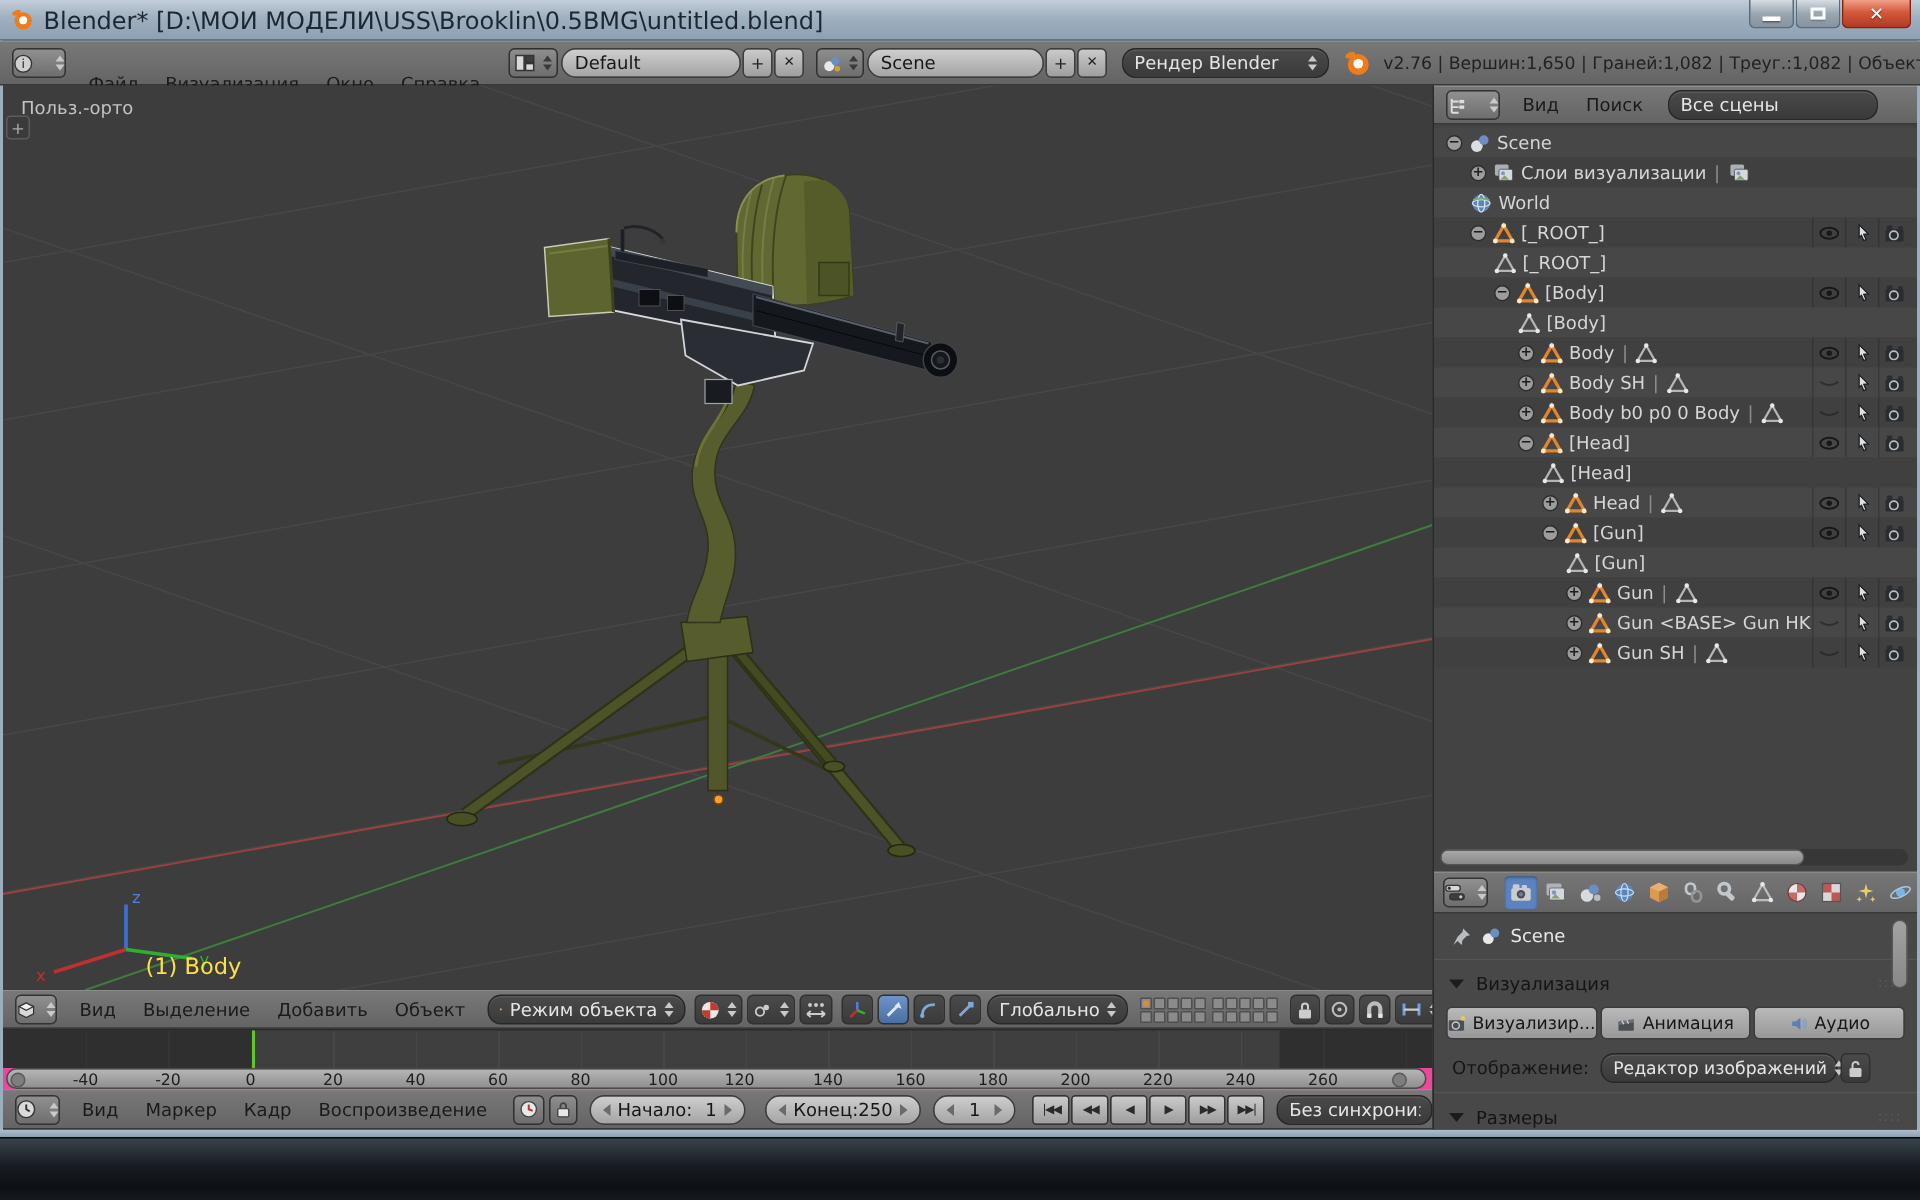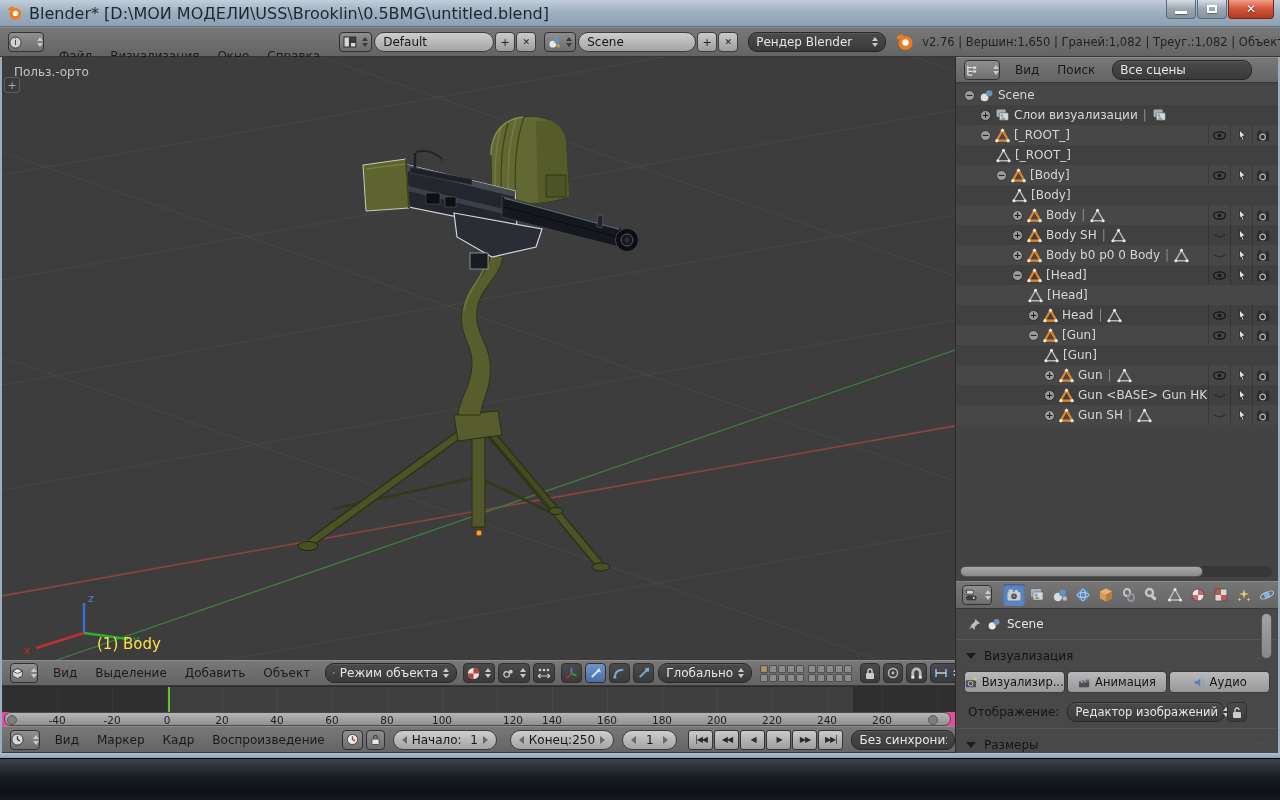--- a/index.html
+++ b/index.html
@@ -471,21 +471,21 @@
       <div class="ruler-knob" style="right:12px;"></div>
       <div id="ruler-nums" style="position:absolute; inset:0;">
           <span class="ruler-num" style="left: 52px;">-40</span>
           <span class="ruler-num" style="left: 107px;">-20</span>
           <span class="ruler-num" style="left: 162px;">0</span>
           <span class="ruler-num" style="left: 217px;">20</span>
           <span class="ruler-num" style="left: 272px;">40</span>
           <span class="ruler-num" style="left: 327px;">60</span>
           <span class="ruler-num" style="left: 382px;">80</span>
           <span class="ruler-num" style="left: 437px;">100</span>
-          <span class="ruler-num" style="left: 508px; text-align: center;">120</span>
+          <span class="ruler-num" style="left: 488px; text-align: center;">120</span>
           <span class="ruler-num" style="left: 547px;">140</span>
           <span class="ruler-num" style="left: 602px;">160</span>
           <span class="ruler-num" style="left: 657px;">180</span>
           <span class="ruler-num" style="left: 712px;">200</span>
           <span class="ruler-num" style="left: 767px;">220</span>
           <span class="ruler-num" style="left: 822px;">240</span>
           <span class="ruler-num" style="left: 877px;">260</span>
         </div>
     </div>
   </div>
@@ -595,20 +595,31 @@
           <span class="ol-ico">
             <svg width="15" height="15" viewBox="0 0 14 14">
               <rect x="1.5" y="1.5" width="8.5" height="7" rx="1" fill="#aab0b6"></rect>
               <rect x="4" y="4.5" width="8.5" height="7" rx="1" fill="#d6dade" stroke="#4a4a4a" stroke-width="0.5"></rect>
               <circle cx="6.5" cy="7" r="1.2" fill="#7f97c0"></circle>
               <path d="M4.8 11 L7.5 8.2 L10.5 11 Z" fill="#8aa06f"></path>
             </svg>
           </span>
         </div>
         <div class="ol-row" style="padding-left: 24px;">
+          <span class="ol-ico">
+            <svg width="15" height="15" viewBox="0 0 14 14">
+              <circle cx="7" cy="7" r="5.5" fill="#5c86b8"></circle>
+              <ellipse cx="7" cy="7" rx="5.5" ry="2.2" fill="none" stroke="#d8e6f2" stroke-width="0.8"></ellipse>
+              <ellipse cx="7" cy="7" rx="2.2" ry="5.5" fill="none" stroke="#d8e6f2" stroke-width="0.8"></ellipse>
+              <path d="M2 5 Q7 3 12 5" stroke="#7fae6d" stroke-width="1.2" fill="none"></path>
+            </svg>
+          </span>
+          <span style="white-space: nowrap;">World</span>
+        </div>
+        <div class="ol-row" style="padding-left: 24px;">
           <span class="ol-exp">−</span>
           <span class="ol-ico">
             <svg width="15" height="15" viewBox="0 0 14 14">
               <path d="M7 2.2 L12.5 11.8 L1.5 11.8 Z" fill="none" stroke="#e2862c" stroke-width="2"></path>
               <circle cx="7" cy="2.2" r="1.5" fill="#f4e9d3"></circle>
               <circle cx="1.8" cy="11.8" r="1.5" fill="#f4e9d3"></circle>
               <circle cx="12.2" cy="11.8" r="1.5" fill="#f4e9d3"></circle>
             </svg>
           </span>
           <span style="white-space: nowrap;">[_ROOT_]</span>

